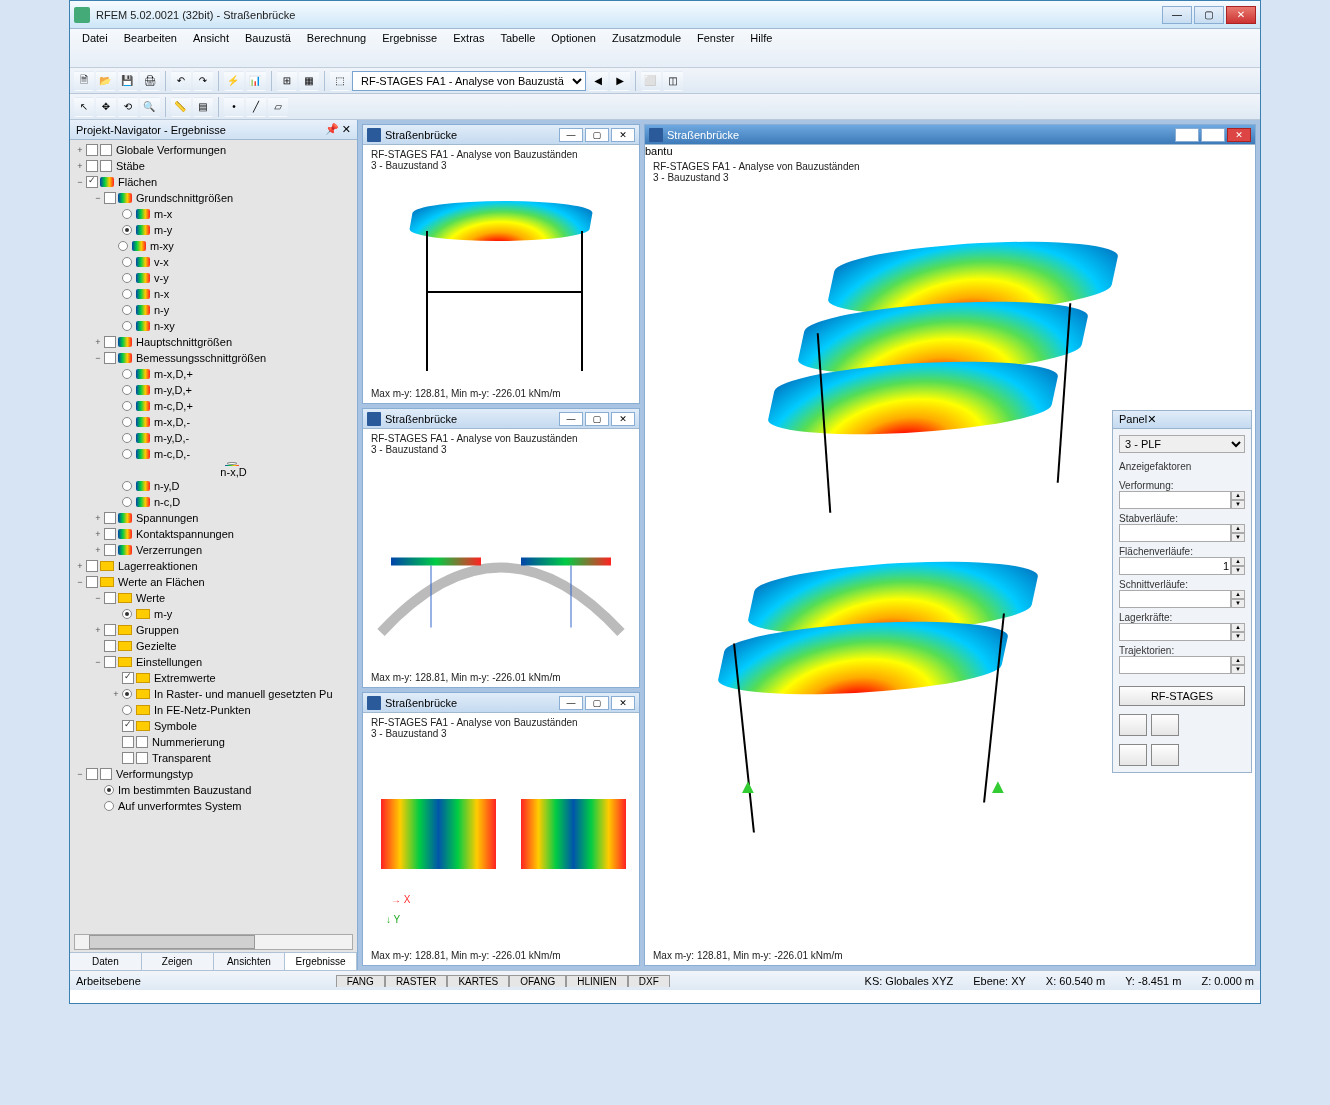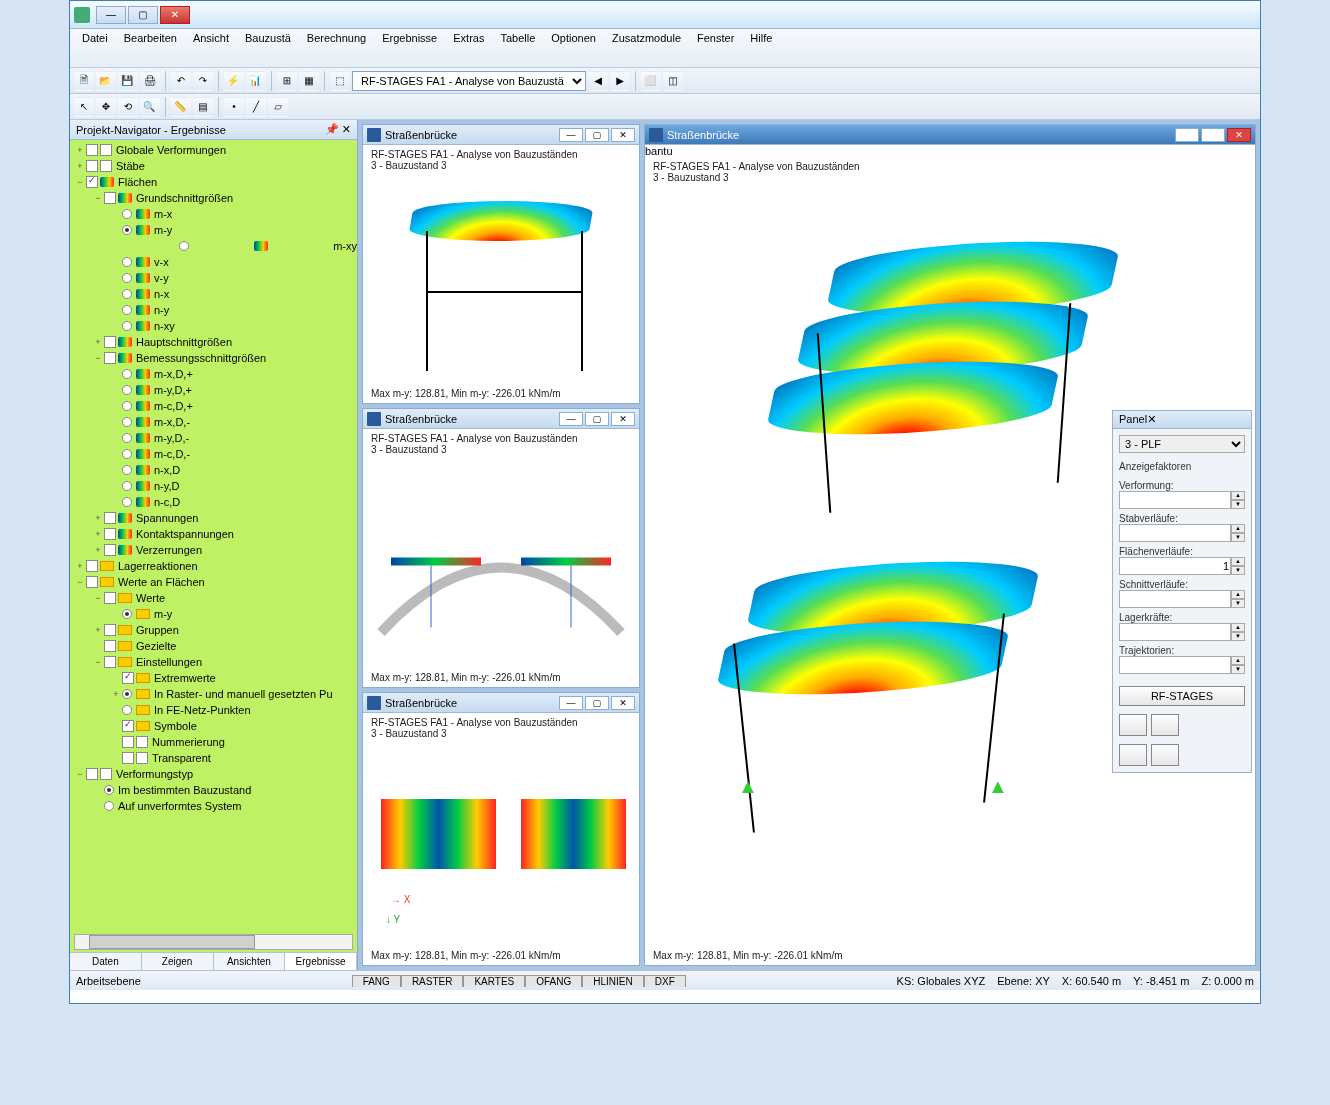--- a/index.html
+++ b/index.html
@@ -11,21 +11,21 @@
 .winbtns { display: flex; gap: 2px; }
 .winbtn { width: 30px; height: 18px; background: linear-gradient(#e8f0fa,#c8ddf1); border: 1px solid #8aaed3; text-align: center; font-size: 10px; line-height: 16px; cursor: pointer; }
 .winbtn.close { background: linear-gradient(#e97a6f,#c33); color: #fff; border-color: #a22; }
 .menubar { height: 39px; background: linear-gradient(#f6f9fc,#e6eef7); display: flex; border-bottom: 1px solid #c0cddb; padding-left: 4px; }
 .menubar span { padding: 3px 8px; cursor: pointer; }
 .toolbar { height: 26px; background: linear-gradient(#f1f5fa,#dfe9f4); border-bottom: 1px solid #b9c8d9; display: flex; align-items: center; padding: 0 4px; gap: 2px; }
 .tbtn { width: 20px; height: 20px; border: 1px solid transparent; background: linear-gradient(#f8fbfe,#e2ebf5); border-radius: 2px; cursor: pointer; display: inline-flex; align-items: center; justify-content: center; font-size: 10px; }
 .tsep { width: 1px; height: 20px; background: #b0c3d6; margin: 0 3px; }
 .tselect { height: 20px; border: 1px solid #7aa4d0; background: #fff; padding: 0 4px; font-size: 11px; min-width: 200px; }
 .content { display: flex; height: 850px; }
-.nav { width: 288px; border-right: 1px solid #8aaed3; background: #bef264; display: flex; flex-direction: column; }
+.nav { width: 288px; border-right: 1px solid #8aaed3; background: #e5e5e5; display: flex; flex-direction: column; }
 .nav-header { height: 20px; background: linear-gradient(#e8f0fa,#cfe1f3); border-bottom: 1px solid #a0b8d0; padding: 2px 6px; font-size: 10px; display: flex; align-items: center; justify-content: space-between; }
 .tree { flex: 1; overflow: auto; padding: 2px 0; }
 .tree-row { display: flex; align-items: center; height: 16px; padding-left: 4px; white-space: nowrap; cursor: pointer; }
 .expand { width: 12px; font-size: 9px; color: #555; text-align: center; }
 .chk { width: 12px; height: 12px; border: 1px solid #888; margin-right: 2px; background: #fff; }
 .chk.on { background: #fff; position: relative; }
 .chk.on::after { content: "✓"; font-size: 9px; color: #333; position: absolute; top: -2px; left: 1px; }
 .radio { width: 10px; height: 10px; border-radius: 50%; border: 1px solid #888; margin-right: 4px; background: #fff; position: relative; }
 .radio.on::after { content: ""; width: 4px; height: 4px; background: #333; border-radius: 50%; position: absolute; top: 2px; left: 2px; }
 .node-icon { width: 14px; height: 10px; margin-right: 4px; display: inline-block; position: relative; }
@@ -58,33 +58,34 @@
 .spinbox { display: flex; }
 .spinbox input { flex: 1; text-align: right; }
 .spinbtns { width: 14px; display: flex; flex-direction: column; }
 .spinbtns span { flex: 1; border: 1px solid #aaa; background: #eee; font-size: 6px; text-align: center; line-height: 7px; cursor: pointer; }
 .panel button { width: 100%; padding: 3px; border: 1px solid #888; background: linear-gradient(#fefefe,#e6e6e6); cursor: pointer; }
 .sbtn-row { display: flex; gap: 4px; }
 .sbtn-row .sq { width: 28px; height: 22px; border: 1px solid #888; background: linear-gradient(#fefefe,#e6e6e6); cursor: pointer; }
 .statusbar { height: 20px; background: linear-gradient(#f1f5fa,#dfe9f4); border-top: 1px solid #b0c3d6; display: flex; align-items: center; padding: 0 6px; font-size: 10px; justify-content: space-between; }
 .statusbar .tabs { display: flex; gap: 0; }
 .statusbar .tab { padding: 0 10px; border: 1px solid #999; border-bottom: none; background: #e6e6e6; font-size: 10px; }
-.coords { display: flex; gap: 12px; }
+.coords { display: flex; gap: 20px; }
 .hscroll { height: 16px; border: 1px solid #aaa; background: #f2f2f2; margin: 2px 4px; position: relative; }
 .hscroll .thumb { position: absolute; left: 14px; top: 0; bottom: 0; width: 60%; background: #d0d0d0; border: 1px solid #999; }
 
 .surf { position: absolute; border-radius: 50% / 30%; background: radial-gradient(ellipse at 50% 120%, #f00 10%, #fa0 25%, #ff0 40%, #5d5 55%, #0cf 70%, #05a 100%); transform: skewX(-10deg); }
 .strut { position: absolute; background: #000; }
 </style>
 </head>
 <body>
 
 <div class="window">
   <div class="titlebar">
     <div class="icon"></div>
+    <div class="title">RFEM 5.02.0021 (32bit) - Straßenbrücke</div>
     <div class="winbtns">
       <div class="winbtn">—</div>
       <div class="winbtn">▢</div>
       <div class="winbtn close">✕</div>
     </div>
   </div>
 
   <div class="menubar" id="menubar">
       <span>Datei</span>
       <span>Bearbeiten</span>
@@ -176,21 +177,21 @@
             <span class="radio"></span>
             <span class="node-icon ic-rainbow"></span>
             <span>m-x</span>
           </div>
           <div class="tree-row" style="padding-left: 40px;">
             <span class="expand"></span>
             <span class="radio on"></span>
             <span class="node-icon ic-rainbow"></span>
             <span>m-y</span>
           </div>
-          <div class="tree-row" style="padding-left: 36px; justify-content: space-between;">
+          <div class="tree-row" style="padding-left: 36px;">
             <span class="expand"></span>
             <span class="radio"></span>
             <span class="node-icon ic-rainbow"></span>
             <span>m-xy</span>
           </div>
           <div class="tree-row" style="padding-left: 40px;">
             <span class="expand"></span>
             <span class="radio"></span>
             <span class="node-icon ic-rainbow"></span>
             <span>v-x</span>
@@ -260,21 +261,21 @@
             <span class="radio"></span>
             <span class="node-icon ic-rainbow"></span>
             <span>m-y,D,-</span>
           </div>
           <div class="tree-row" style="padding-left: 40px;">
             <span class="expand"></span>
             <span class="radio"></span>
             <span class="node-icon ic-rainbow"></span>
             <span>m-c,D,-</span>
           </div>
-          <div class="tree-row" style="padding-left: 40px;">
+          <div class="tree-row" style="padding-left: 40px; flex-direction: column;">
             <span class="expand"></span>
             <span class="radio"></span>
             <span class="node-icon ic-rainbow"></span>
             <span>n-x,D</span>
           </div>
           <div class="tree-row" style="padding-left: 40px;">
             <span class="expand"></span>
             <span class="radio"></span>
             <span class="node-icon ic-rainbow"></span>
             <span>n-y,D</span>

